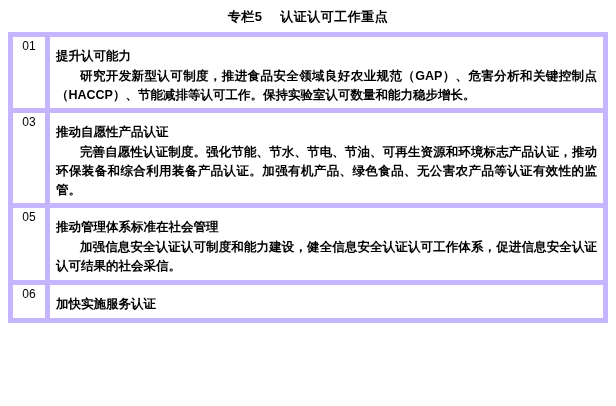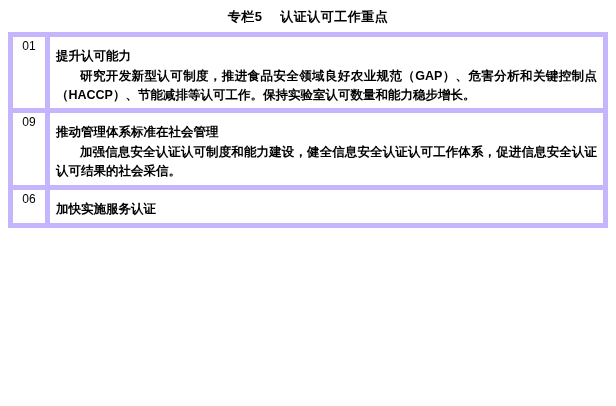--- a/index.html
+++ b/index.html
@@ -80,21 +80,28 @@
   <table class="items">
     <tbody>
       <tr>
         <td class="num">01</td>
         <td class="cell">
           <p class="item-head">提升认可能力</p>
           <p class="item-body">研究开发新型认可制度，推进食品安全领域良好农业规范（GAP）、危害分析和关键控制点（HACCP）、节能减排等认可工作。保持实验室认可数量和能力稳步增长。</p>
         </td>
       </tr>
       <tr>
-        <td class="num">09</td>
+        <td class="num">03</td>
+        <td class="cell">
+          <p class="item-head">推动自愿性产品认证</p>
+          <p class="item-body">完善自愿性认证制度。强化节能、节水、节电、节油、可再生资源和环境标志产品认证，推动环保装备和综合利用装备产品认证。加强有机产品、绿色食品、无公害农产品等认证有效性的监管。</p>
+        </td>
+      </tr>
+      <tr>
+        <td class="num">05</td>
         <td class="cell">
           <p class="item-head">推动管理体系标准在社会管理</p>
           <p class="item-body">加强信息安全认证认可制度和能力建设，健全信息安全认证认可工作体系，促进信息安全认证认可结果的社会采信。</p>
         </td>
       </tr>
       <tr>
         <td class="num">06</td>
         <td class="cell">
           <p class="item-head">加快实施服务认证</p>
 

